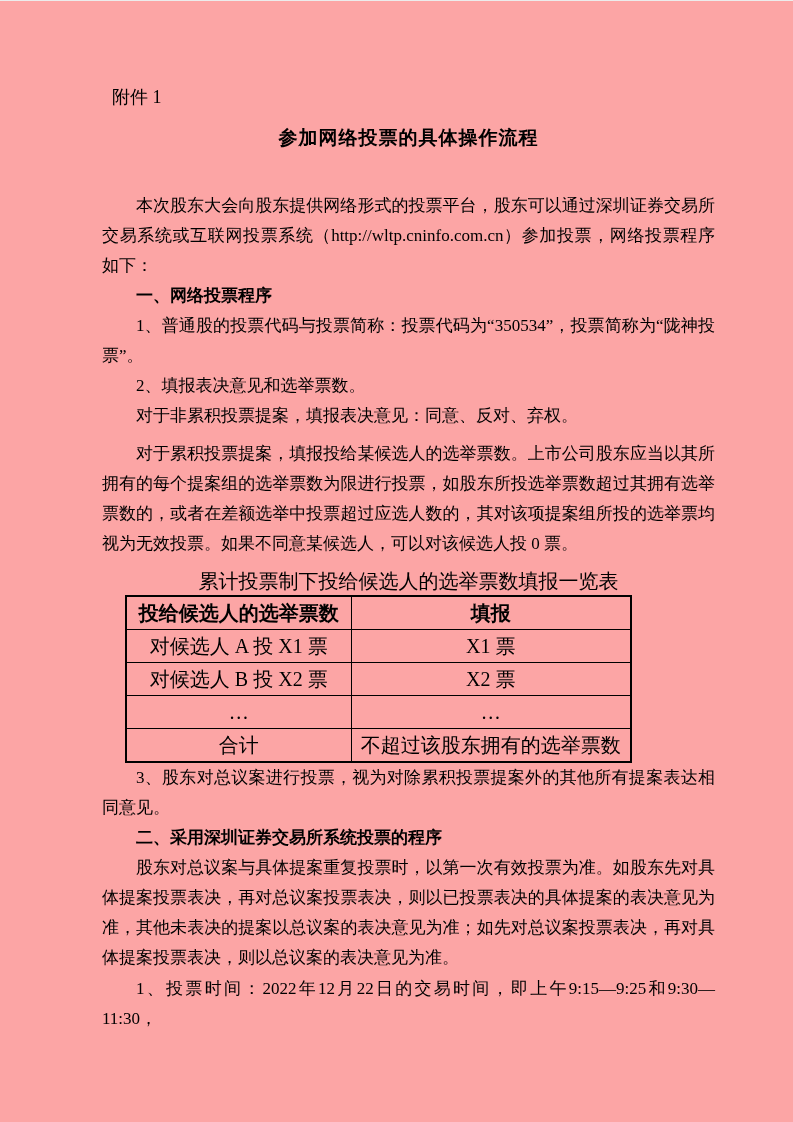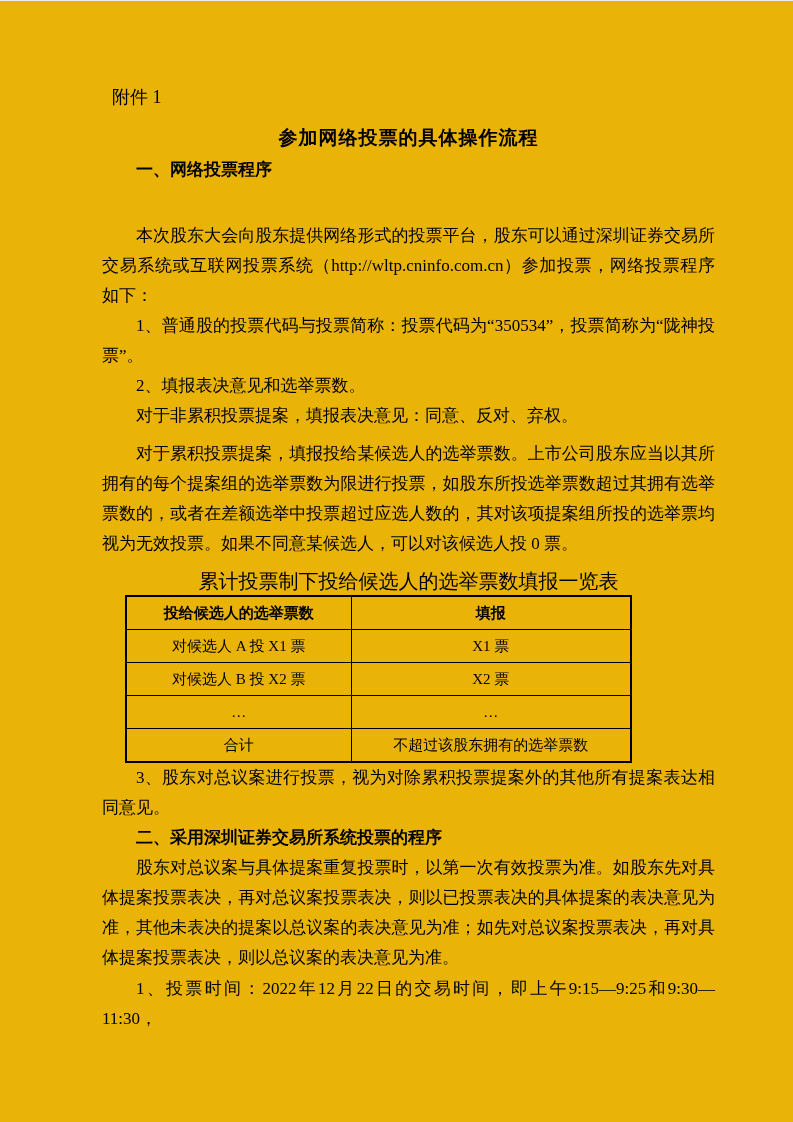--- a/index.html
+++ b/index.html
@@ -1,20 +1,20 @@
 <!DOCTYPE html>
 <html><head>
 <meta charset="utf-8">
 <style>
   html, body { margin: 0; padding: 0; background: #ffffff; }
   .page {
     position: relative;
     width: 793px;
     height: 1122px;
-    background: #eab308;
+    background: #fca5a5;
     box-sizing: border-box;
     padding: 86px 78px 0 102px;
     font-family: "Liberation Serif", "DejaVu Serif", serif;
     color: #000000;
     overflow: hidden;
     border-top: 1px solid #ececec;
   }
   .attachment {
     font-size: 18px;
     line-height: 20px;
@@ -57,21 +57,21 @@
     margin-left: 23px;
     width: 505px;
     border: 2px solid #000000;
   }
   table.ballot th, table.ballot td {
     border: 1px solid #000000;
     height: 32px;
     padding: 0 4px;
     text-align: center;
     vertical-align: middle;
-    font-size: 15px;
+    font-size: 20px;
     overflow: hidden;
   }
   table.ballot th {
     font-weight: bold;
     font-family: "Liberation Sans", "DejaVu Sans", sans-serif;
   }
   table.ballot td {
     font-family: "Liberation Serif", "DejaVu Serif", serif;
     font-weight: normal;
   }
@@ -80,23 +80,23 @@
 </style>
 </head>
 <body>
 
 <div class="page">
 
   <div class="attachment">附件 1</div>
 
   <h1 class="doc-title">参加网络投票的具体操作流程</h1>
 
+  <p class="para intro">本次股东大会向股东提供网络形式的投票平台，股东可以通过深圳证券交易所交易系统或互联网投票系统（http://wltp.cninfo.com.cn）参加投票，网络投票程序如下：</p>
+
   <p class="para heading">一、网络投票程序</p>
-
-  <p class="para intro">本次股东大会向股东提供网络形式的投票平台，股东可以通过深圳证券交易所交易系统或互联网投票系统（http://wltp.cninfo.com.cn）参加投票，网络投票程序如下：</p>
 
   <p class="para">1、普通股的投票代码与投票简称：投票代码为“350534”，投票简称为“陇神投票”。</p>
 
   <p class="para">2、填报表决意见和选举票数。</p>
 
   <p class="para">对于非累积投票提案，填报表决意见：同意、反对、弃权。</p>
 
   <p class="para pad-top-sm">对于累积投票提案，填报投给某候选人的选举票数。上市公司股东应当以其所拥有的每个提案组的选举票数为限进行投票，如股东所投选举票数超过其拥有选举票数的，或者在差额选举中投票超过应选人数的，其对该项提案组所投的选举票均视为无效投票。如果不同意某候选人，可以对该候选人投 0 票。</p>
 
   <p class="table-caption">累计投票制下投给候选人的选举票数填报一览表</p>

